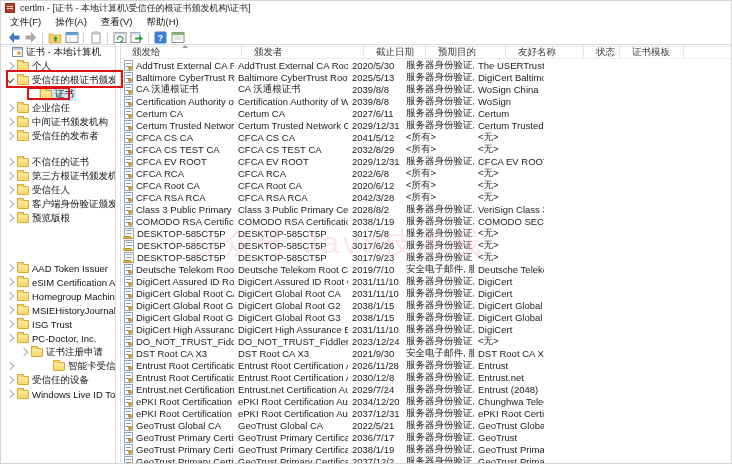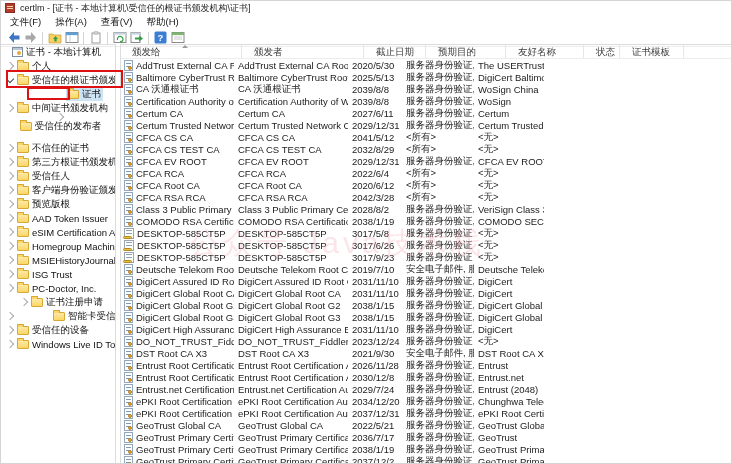--- a/index.html
+++ b/index.html
@@ -162,35 +162,42 @@
             <span class="tree-label">个人</span>
           </span>
         </div>
         <div class="tree-row" style="padding-left: 6px;">
           <span class="chev expanded"></span>
           <span class="node">
             <span class="folder-icon"></span>
             <span class="tree-label">受信任的根证书颁发机构</span>
           </span>
         </div>
-        <div class="tree-row selected" style="padding-left: 38px; gap: 19px;">
+        <div class="tree-row selected" style="padding-left: 30px;">
           <span class="chev none"></span>
           <span class="node">
             <span class="folder-icon"></span>
             <span class="tree-label">证书</span>
           </span>
         </div>
         <div class="tree-row" style="padding-left: 6px;">
           <span class="chev collapsed"></span>
           <span class="node">
             <span class="folder-icon"></span>
+            <span class="tree-label">企业信任</span>
+          </span>
+        </div>
+        <div class="tree-row" style="padding-left: 6px;">
+          <span class="chev collapsed"></span>
+          <span class="node">
+            <span class="folder-icon"></span>
             <span class="tree-label">中间证书颁发机构</span>
           </span>
         </div>
-        <div class="tree-row" style="padding-left: 6px; flex-direction: column;">
+        <div class="tree-row" style="padding-left: 6px;">
           <span class="chev collapsed"></span>
           <span class="node">
             <span class="folder-icon"></span>
             <span class="tree-label">受信任的发布者</span>
           </span>
         </div>
         <div class="tree-row" style="padding-left: 6px; margin-top: 12px;">
           <span class="chev collapsed"></span>
           <span class="node">
             <span class="folder-icon"></span>
@@ -218,21 +225,21 @@
             <span class="tree-label">客户端身份验证颁发者</span>
           </span>
         </div>
         <div class="tree-row" style="padding-left: 6px;">
           <span class="chev collapsed"></span>
           <span class="node">
             <span class="folder-icon"></span>
             <span class="tree-label">预览版根</span>
           </span>
         </div>
-        <div class="tree-row" style="padding-left: 6px;">
+        <div class="tree-row" style="padding-left: 6px; margin-top: 36px;">
           <span class="chev collapsed"></span>
           <span class="node">
             <span class="folder-icon"></span>
             <span class="tree-label">AAD Token Issuer</span>
           </span>
         </div>
         <div class="tree-row" style="padding-left: 6px;">
           <span class="chev collapsed"></span>
           <span class="node">
             <span class="folder-icon"></span>
@@ -416,21 +423,21 @@
             <span class="cell c4">CFCA EV ROOT</span>
             <span class="cell c5"></span>
             <span class="cell c6"></span>
           </div>
           <div class="lv-row">
             <span class="cell c0">
               <span class="cert-icon"></span>
               <span class="rowtext">CFCA RCA</span>
             </span>
             <span class="cell c1">CFCA RCA</span>
-            <span class="cell c2">2022/6/4</span>
+            <span class="cell c2">2022/6/8</span>
             <span class="cell c3">&lt;所有&gt;</span>
             <span class="cell c4">&lt;无&gt;</span>
             <span class="cell c5"></span>
             <span class="cell c6"></span>
           </div>
           <div class="lv-row">
             <span class="cell c0">
               <span class="cert-icon"></span>
               <span class="rowtext">CFCA Root CA</span>
             </span>

